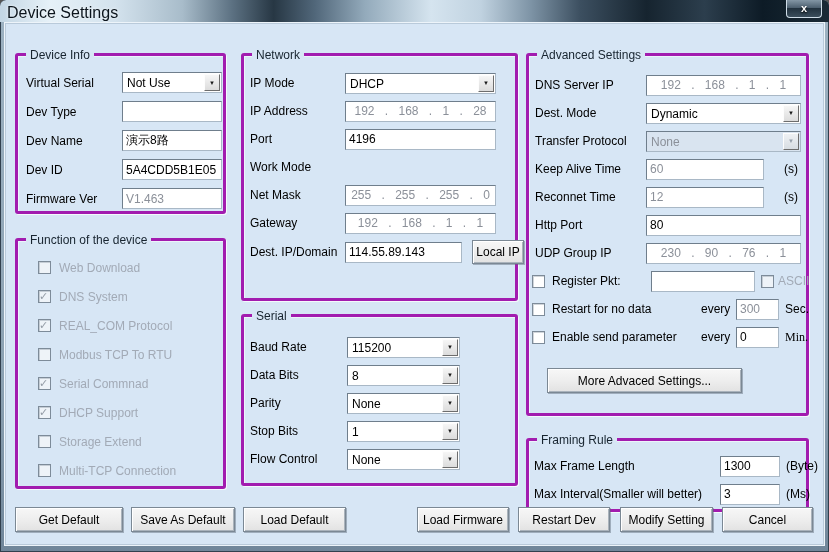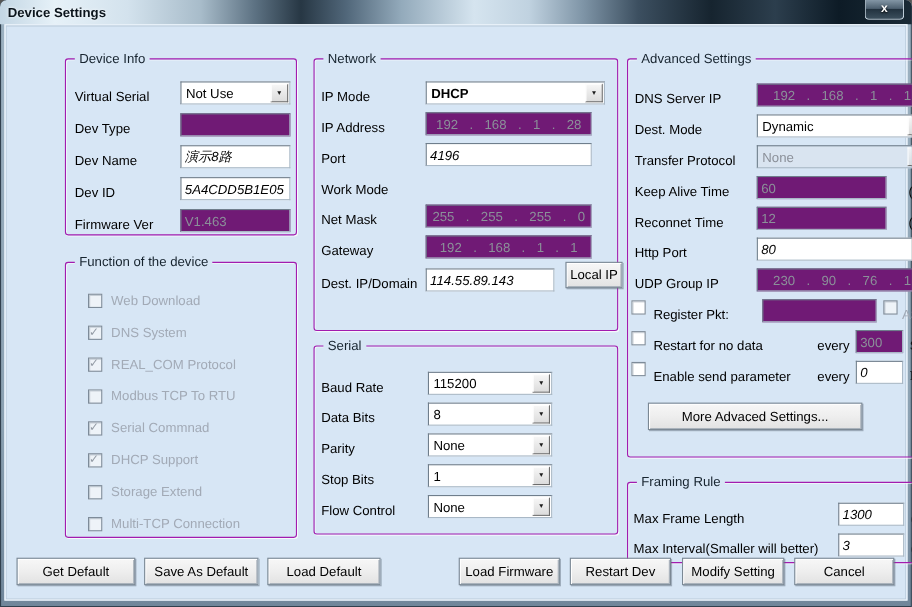--- a/index.html
+++ b/index.html
@@ -17,56 +17,55 @@
   
   .titlebar {
     position:absolute; left:0; top:0; width:829px; height:22px;
     background:linear-gradient(90deg,
       #c3d6e4 0%, #e6f1f8 6%, #d3e2ed 14%, #a8bcca 22%,
       #5c7182 28%, #273744 33%, #51677a 38%, #93aabb 44%,
       #d5e4ef 52%, #c0d2e0 58%, #7e94a6 64%, #3c4f60 70%,
       #16242f 78%, #2c3e4d 85%, #0d1b26 92%, #1a2a36 100%);
     border-radius:6px 6px 0 0;
   }
-  .titlebar-title { position:absolute; left:7px; top:4px; font-size:12px; color:#0b141c; text-shadow:0 0 3px rgba(255,255,255,.9);font-weight:bold; }
+  .titlebar-title { position:absolute; left:7px; top:4px; font-size:16px; color:#0b141c; text-shadow:0 0 3px rgba(255,255,255,.9); }
   .close-btn {
     position:absolute; right:7px; top:0; width:36px; height:18px;
     background:linear-gradient(180deg,#8396a5 0%,#4d6070 45%,#22323f 50%,#3b4e5c 100%);
     border:1px solid #cfdde8; border-top:none; border-radius:0 0 4px 4px;
     color:#fff; font-size:11px; font-weight:bold; text-align:center; line-height:17px;
     cursor:default; text-shadow:0 1px 2px #000;
   }
   
   .client {
     position:absolute; left:4px; top:22px; width:821px; height:524px;
     background:#d7e6f5; border:1px solid #edf4fa;
     box-shadow: inset 0 0 0 1px rgba(130,150,168,.35);
   }
   
   .group {
-    position:absolute; border:1px solid #a21caf; border-radius:3px;
+    position:absolute; border:3px solid #a21caf; border-radius:3px;
     box-shadow: 1px 1px 0 rgba(255,255,255,.75), inset 1px 1px 0 rgba(255,255,255,.55);
-    margin-left: 44px;
   }
   .gtitle {
     position:absolute; top:-8px; left:8px; background:#d7e6f5; padding:0 4px;
     color:#17242f; white-space:nowrap;
   }
   .rows { position:absolute; inset:0; }
-  .row { display:flex; align-items:flex-end; position:relative; }
+  .row { display:flex; align-items:center; position:relative; }
   .lbl { flex:none; white-space:nowrap; }
   
   .field {
     height:21px; background:#fff; border:1px solid;
     border-color:#6f7e8c #a9b8c6 #a9b8c6 #6f7e8c;
     padding:0 3px; font:inherit; color:#000; display:flex; align-items:center;
     white-space:nowrap; overflow:hidden;
   }
-  input.field { display:inline-block; line-height:19px;font-style:italic; }
-  .dis { background:#701a75; color:#8b9099; }
+  input.field { display:inline-block; line-height:19px; }
+  .dis { background:#ffffff; color:#8b9099; }
   .ip { justify-content:center; text-align:center; word-spacing:7px; }
   .combo { position:relative; height:21px; background:#fff; border:1px solid; border-color:#6f7e8c #a9b8c6 #a9b8c6 #6f7e8c; }
   .combo-val { position:absolute; left:4px; top:3px; white-space:nowrap; }
   .combo .arrow {
     position:absolute; right:1px; top:1px; width:16px; height:17px;
     background:linear-gradient(180deg,#f6f6f6,#dcdcdc);
     border:1px solid; border-color:#fdfdfd #6d6d6d #6d6d6d #fdfdfd;
     font-size:6px; color:#1a1a1a; display:flex; align-items:center; justify-content:center;
   }
   .combo.dis { background:#d9e4f0; }
@@ -191,21 +190,21 @@
           <span class="dis-label">Multi-TCP Connection</span>
         </div>
       </div>
     </div>
 
     <div class="group g-net" style="left:236px;top:30px;width:277px;height:248px;">
       <span class="gtitle">Network</span>
       <div class="rows">
         <div class="row">
           <span class="lbl">IP Mode</span>
-          <div class="combo" style="width:163px;font-weight:bold;">
+          <div class="combo" style="width:151px;">
             <span class="combo-val">DHCP</span>
             <span class="arrow">▼</span>
           </div>
         </div>
         <div class="row">
           <span class="lbl">IP Address</span>
           <div class="field dis ip" style="width:151px;">192 . 168 . 1 . 28</div>
         </div>
         <div class="row">
           <span class="lbl">Port</span>

